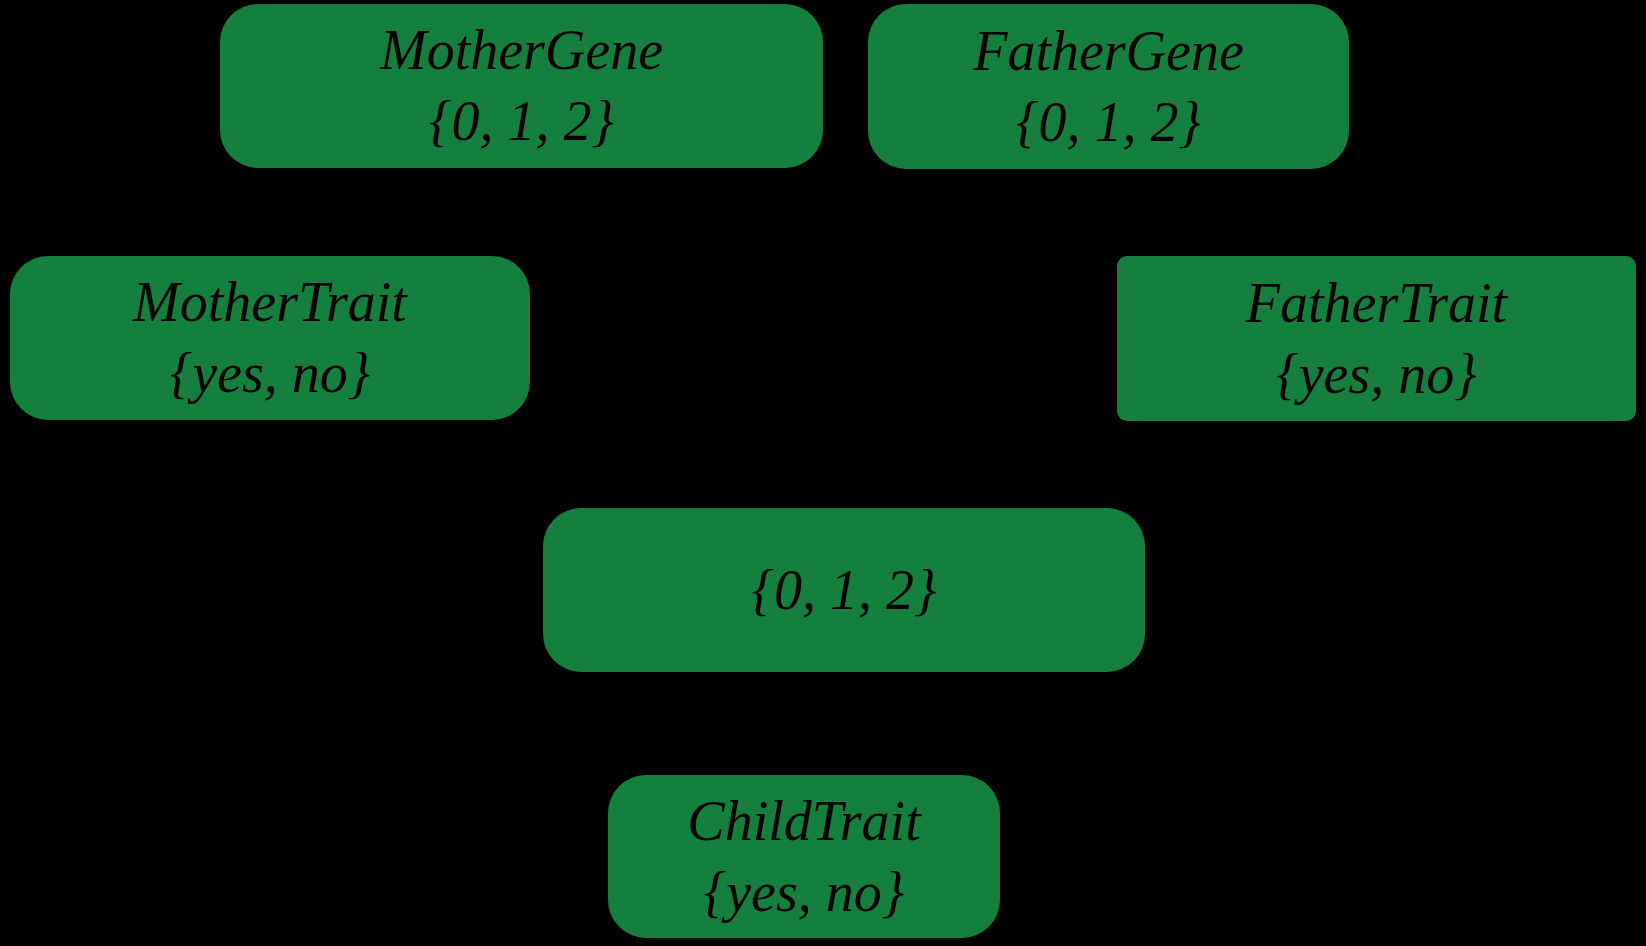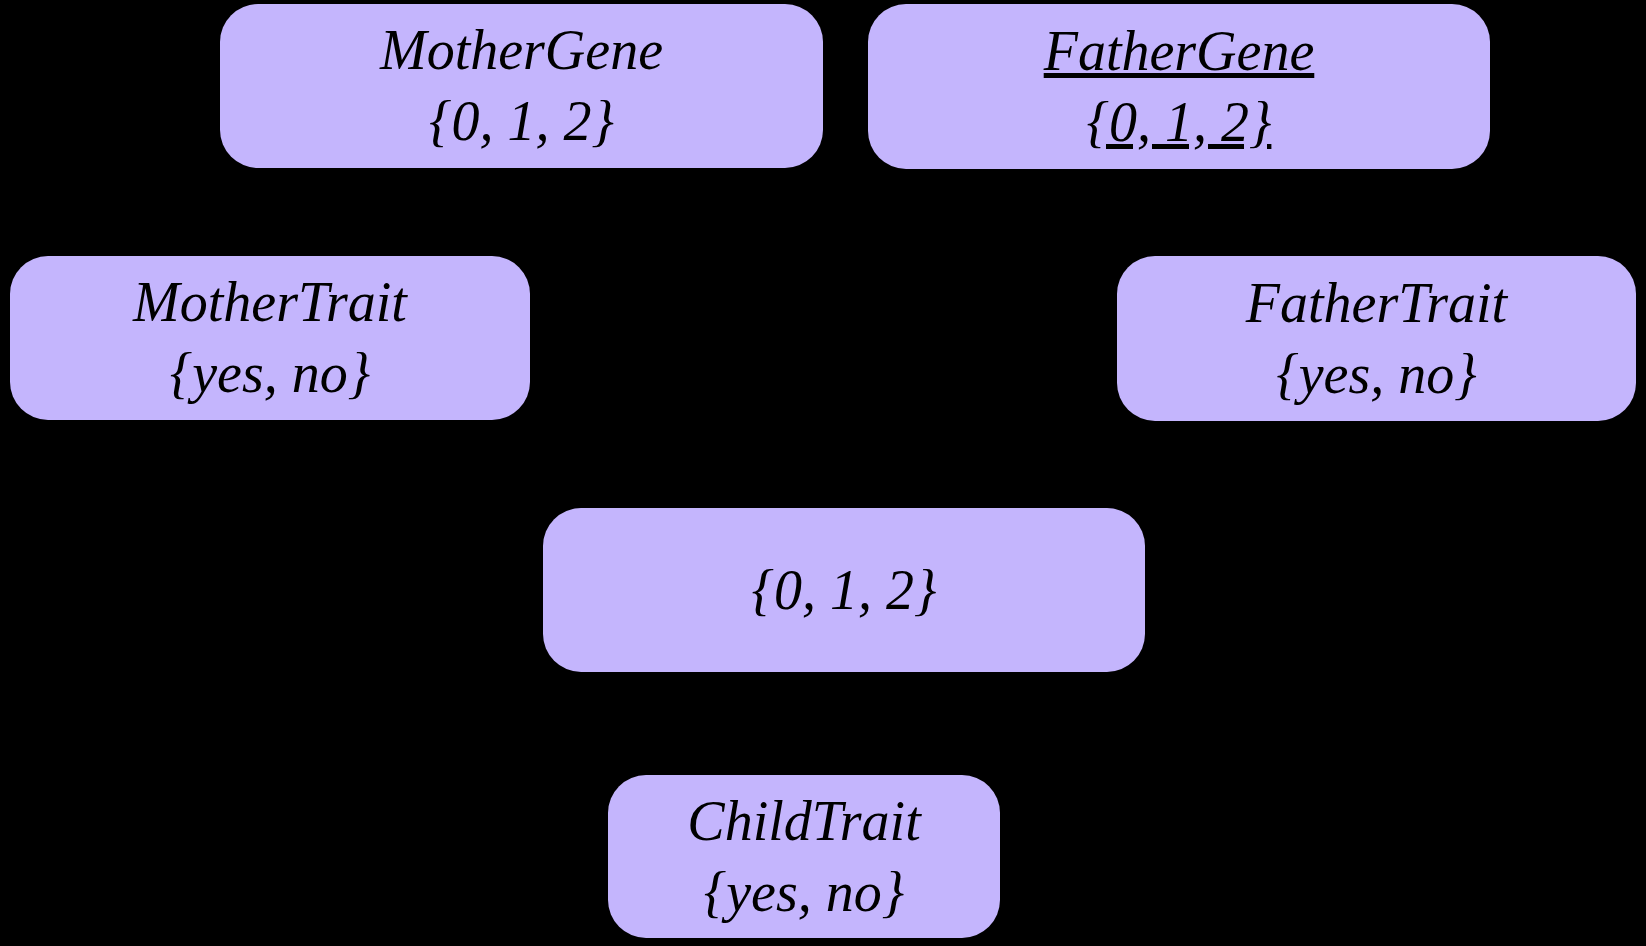--- a/index.html
+++ b/index.html
@@ -10,41 +10,41 @@
   .canvas {
     position: relative;
     width: 1646px;
     height: 946px;
     background: #000000;
     overflow: hidden;
     font-family: "Liberation Serif", "DejaVu Serif", serif;
   }
   .node {
     position: absolute;
-    background: #c4b5fd;
+    background: #15803d;
     border-radius: 38px;
     color: #000000;
     display: flex;
     flex-direction: column;
     align-items: center;
     justify-content: center;
     text-align: center;
     font-style: italic;
     font-size: 56px;
     line-height: 1.26;
   }
   .node .node-title,
   .node .node-domain {
     white-space: nowrap;
   }
   
   .pos-mother-gene  { left: 220px;  top: 4px;   width: 603px; height: 164px; }
-  .pos-father-gene  { left: 868px;  top: 4px;   width: 622px; height: 165px; text-decoration: underline; }
+  .pos-father-gene  { left: 868px;  top: 4px;   width: 481px; height: 165px; }
   .pos-mother-trait { left: 10px;   top: 256px; width: 520px; height: 164px; text-align: center; }
-  .pos-father-trait { left: 1117px; top: 256px; width: 519px; height: 165px; }
+  .pos-father-trait { left: 1117px; top: 256px; width: 519px; height: 165px; border-radius: 10px; }
   .pos-child-gene   { left: 543px;  top: 508px; width: 602px; height: 164px; }
   .pos-child-trait  { left: 608px;  top: 775px; width: 392px; height: 163px; }
 </style>
 </head>
 <body>
 
 <div class="canvas">
 
   <div class="node pos-mother-gene">
     <div class="node-title">MotherGene</div>

